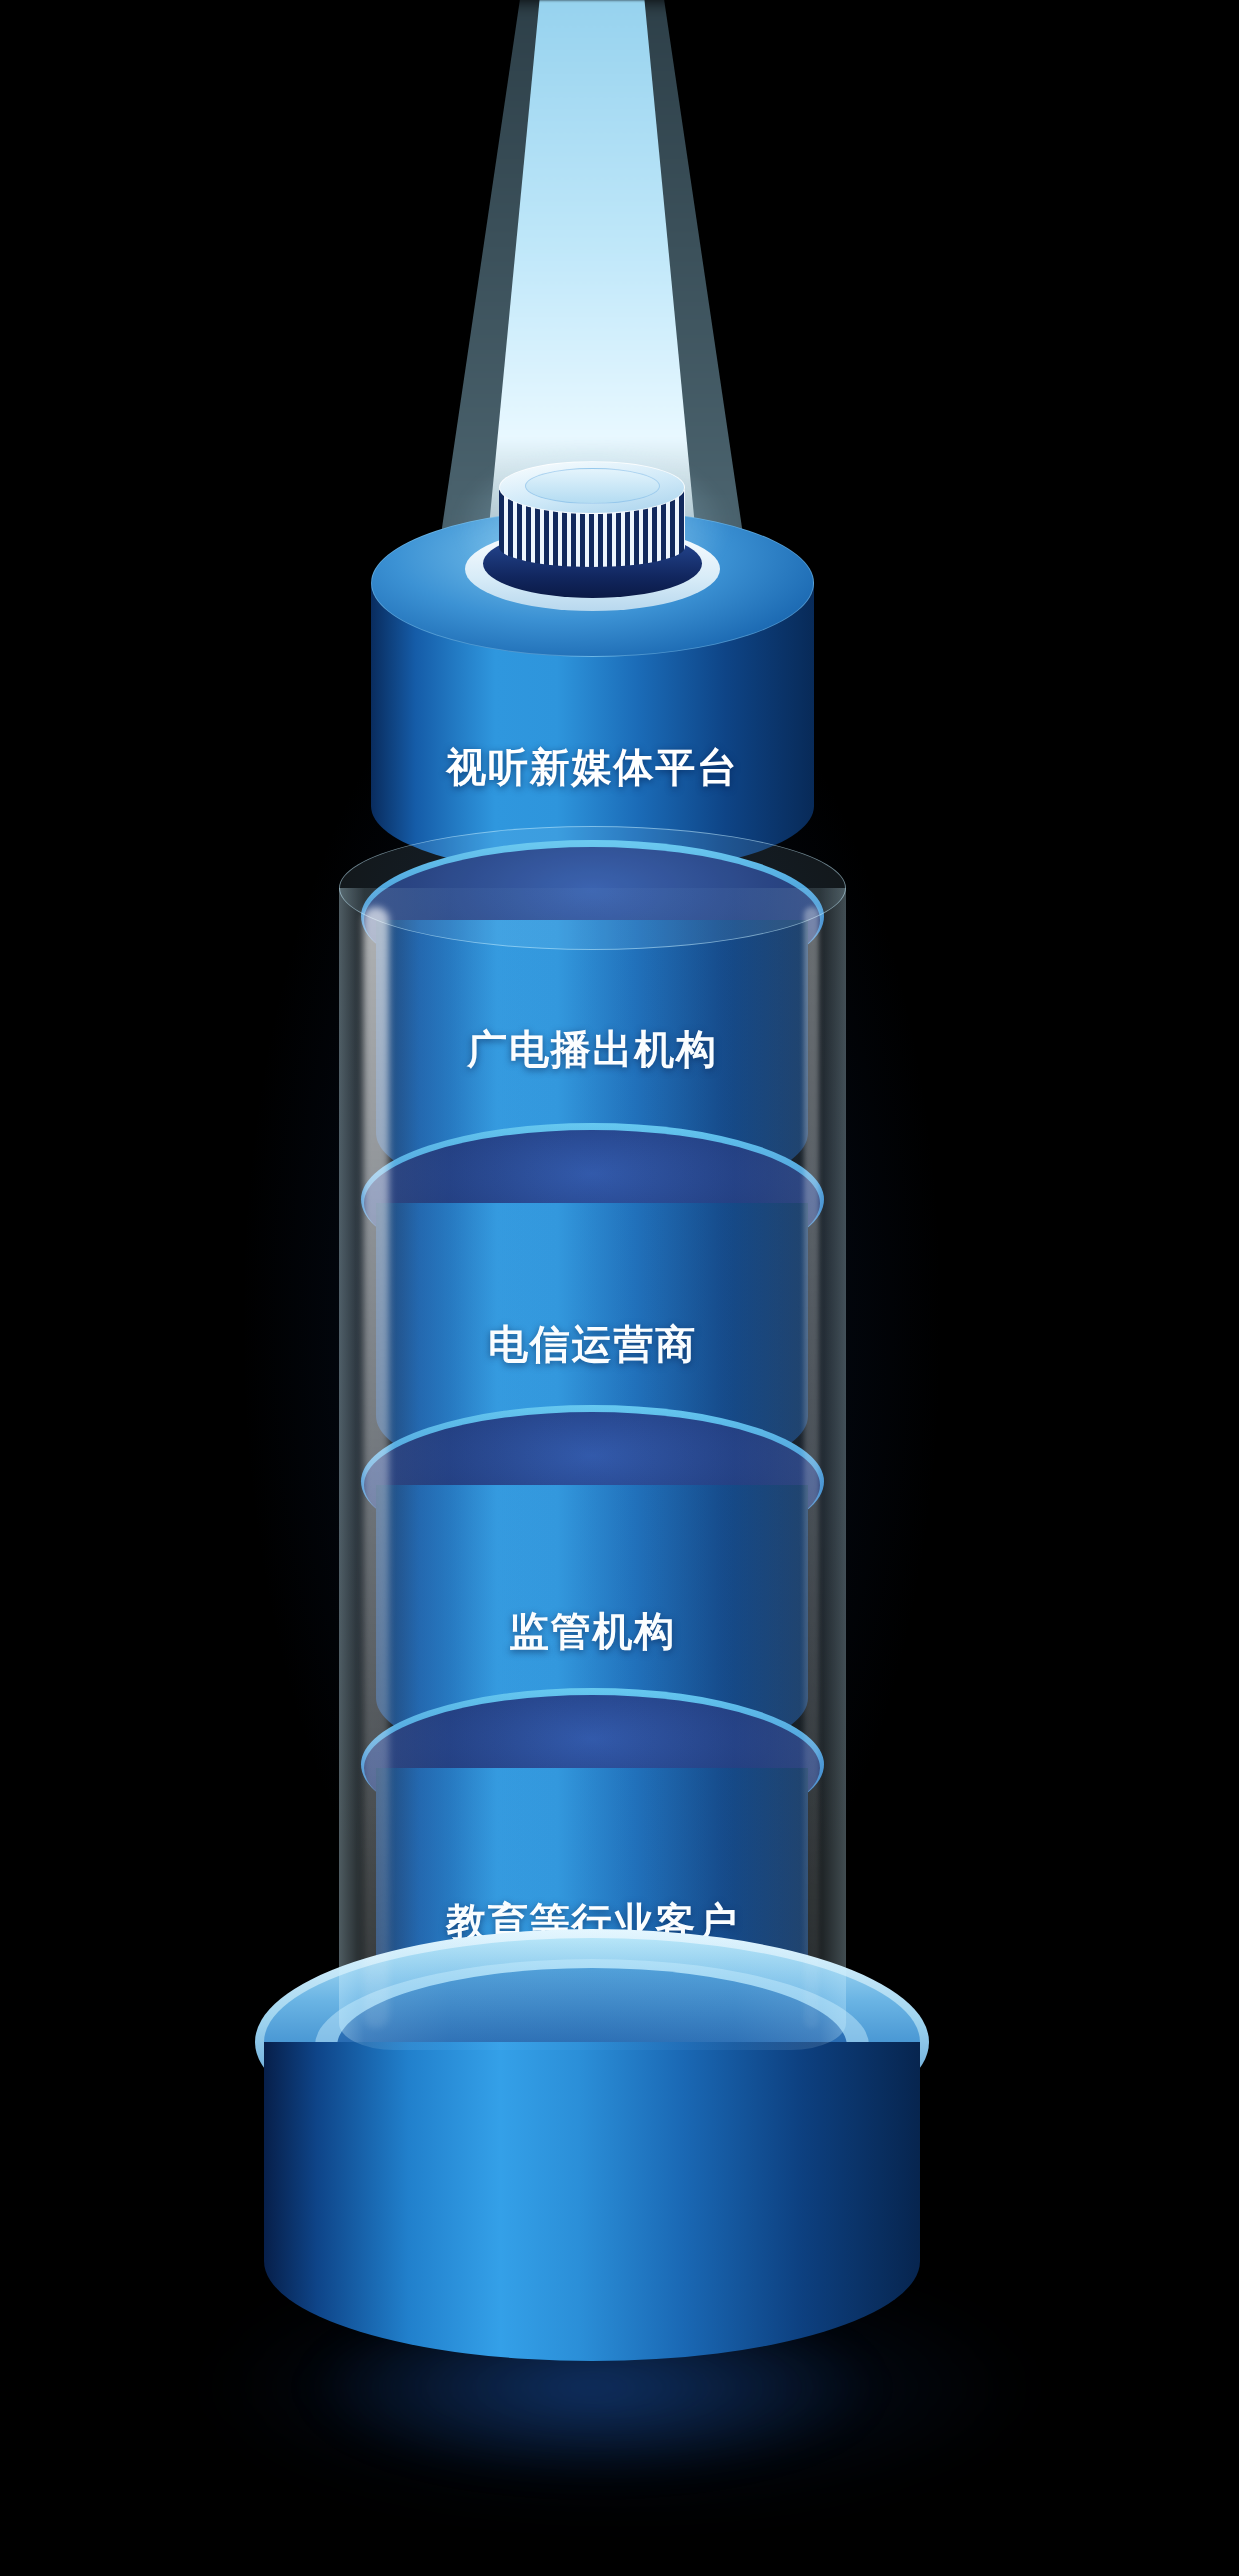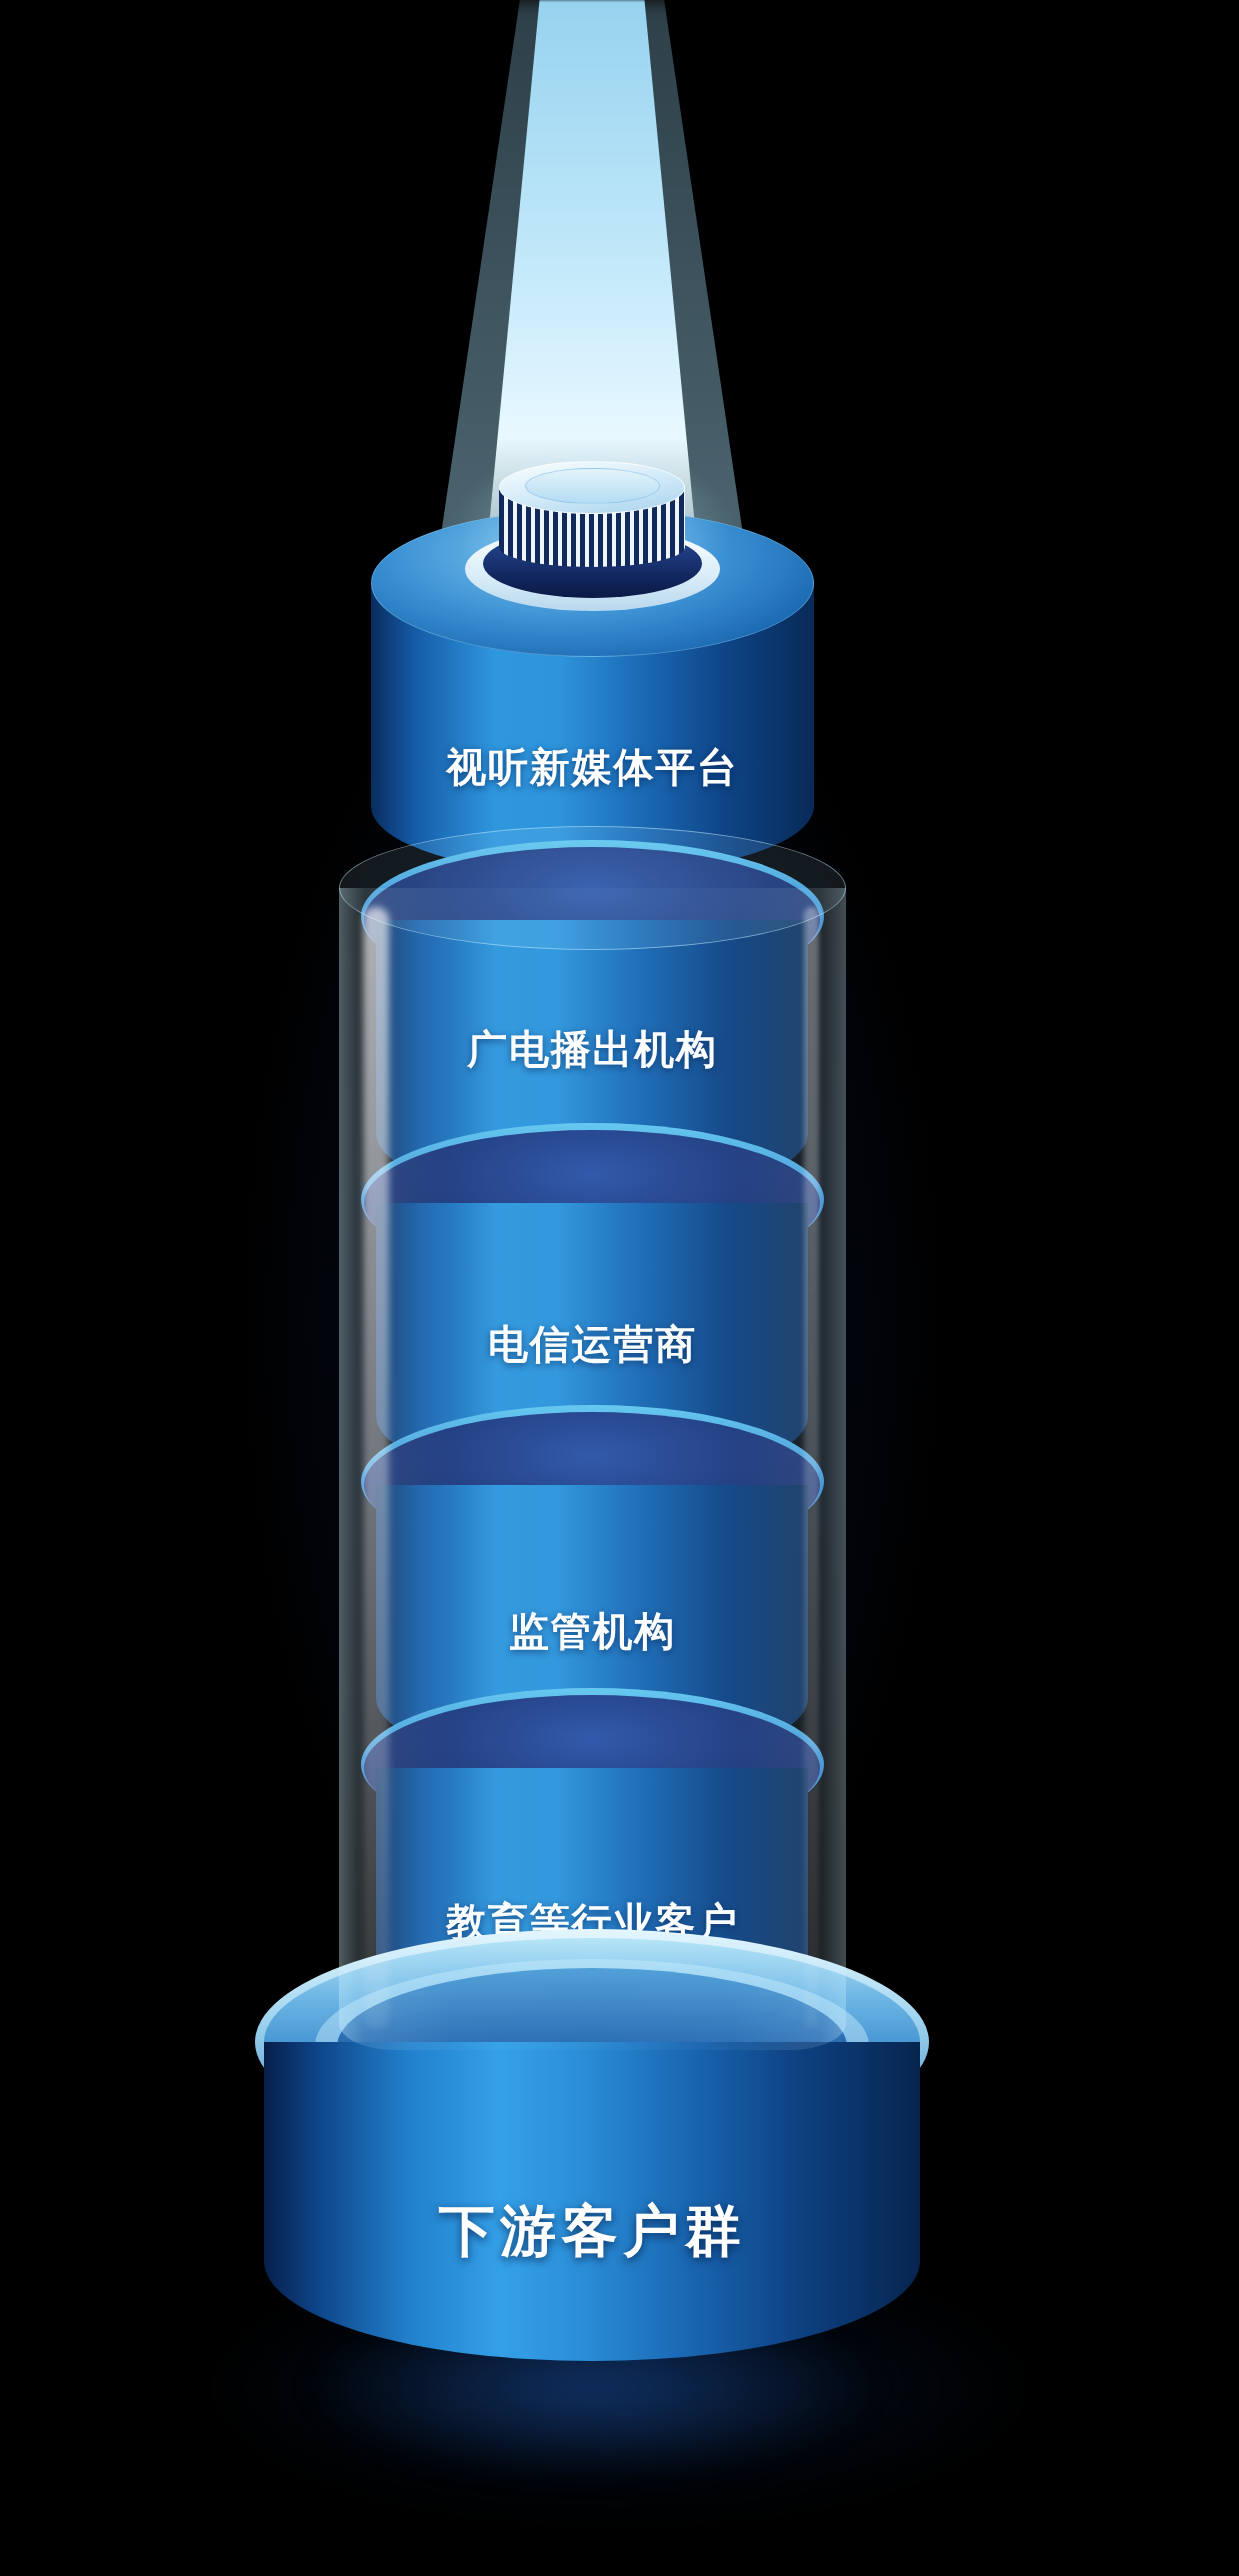--- a/index.html
+++ b/index.html
@@ -99,21 +99,20 @@
   <div class="abs ellipse" style="left:182px;top:2260px;width:820px;height:255px;
               background:radial-gradient(closest-side,rgba(30,90,180,0.45),rgba(30,90,180,0) 70%);
               filter:blur(16.4px);"></div>
   <div class="abs ellipse base-rim" style="left:255px;top:1929px;width:674px;height:226px;"></div>
   <div class="abs ellipse base-top" style="left:264px;top:1938px;width:656px;height:208px;"></div>
   <div class="abs ellipse" style="left:315px;top:1959px;width:554px;height:173px;
               background:rgba(205,240,255,0.45);"></div>
   <div class="abs ellipse" style="left:337px;top:1968px;width:510px;height:157px;
               background:linear-gradient(180deg,#4f9ed8 0%,#1e5ea8 60%,#123f80 100%);"></div>
   <div class="abs base-body" style="left:264px;top:2042px;width:656px;height:319px;"></div>
-  <div class="abs base-label" style="left:319px;top:2200px;width:547px;">下游客户群</div>
 
   <div class="abs" style="left:339px;top:888px;width:507px;height:1162px;
               background:linear-gradient(90deg,rgba(205,240,255,0.38) 0%,rgba(205,240,255,0.14) 5%,
                          rgba(160,215,245,0.06) 22%,rgba(160,215,245,0.04) 50%,
                          rgba(160,215,245,0.06) 78%,rgba(205,240,255,0.14) 95%,
                          rgba(205,240,255,0.32) 100%);
               border-radius:0 0 55px 55px / 0 0 27px 27px;"></div>
   <div class="abs ellipse" style="left:339px;top:826px;width:507px;height:124px;box-sizing:border-box;
               border:1.8px solid rgba(200,240,255,0.5);
               background:rgba(190,232,252,0.10);"></div>

